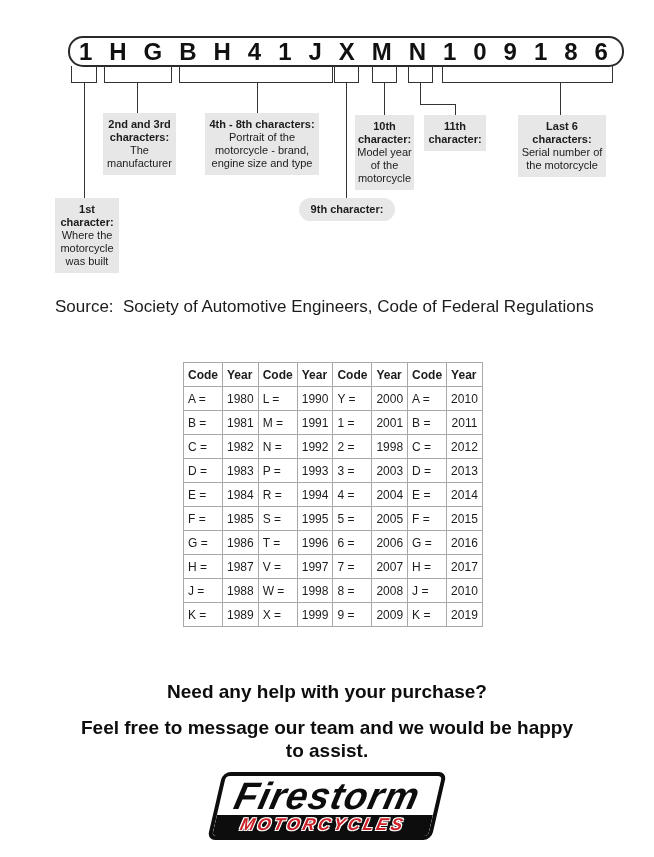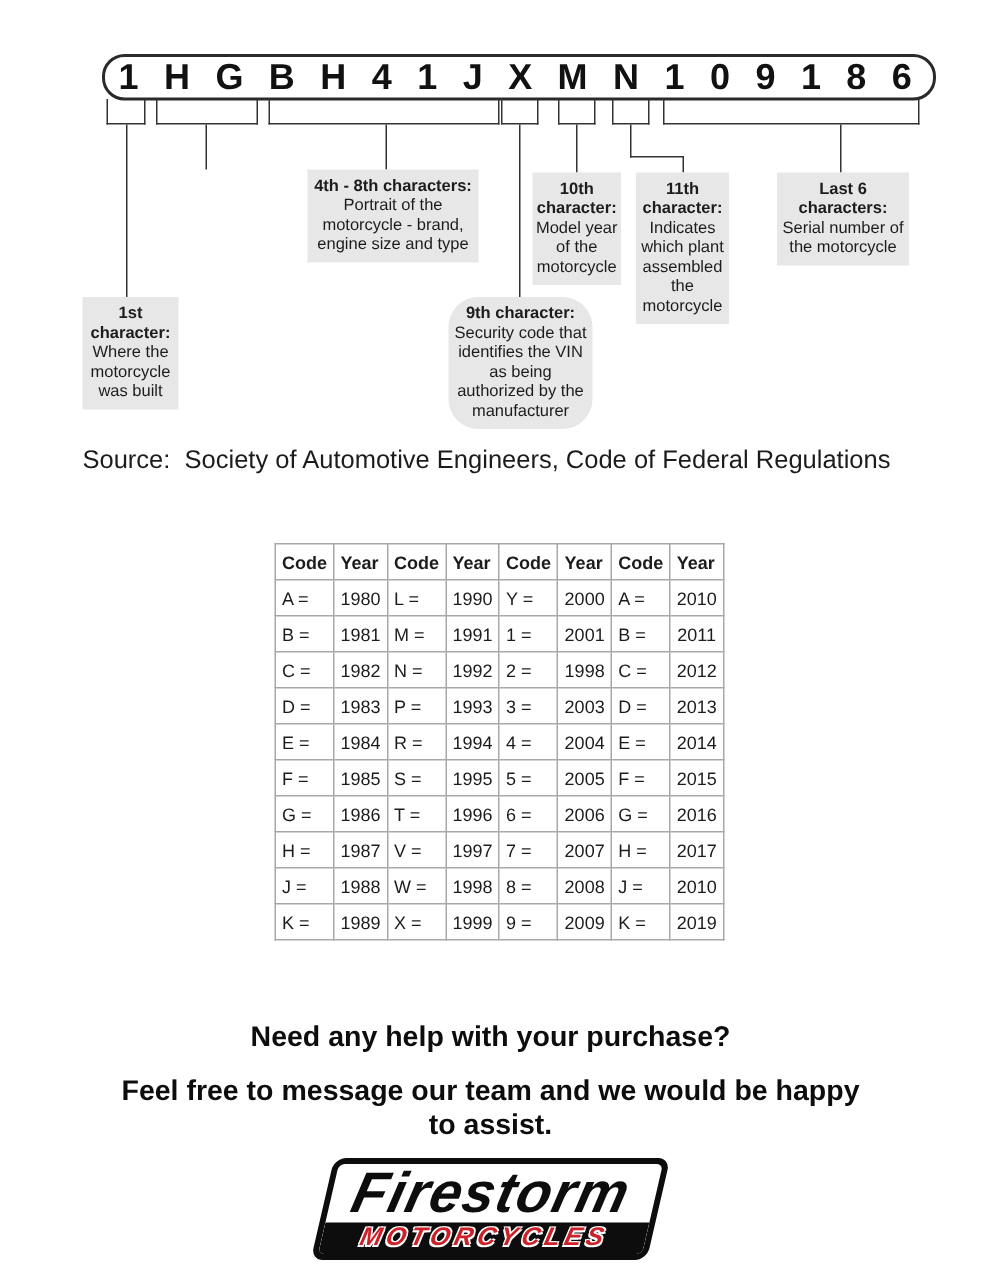--- a/index.html
+++ b/index.html
@@ -171,43 +171,45 @@
   <div class="vline" style="left:84px;top:83px;height:115px;"></div>
   <div class="vline" style="left:137px;top:83px;height:30px;"></div>
   <div class="vline" style="left:257px;top:83px;height:30px;"></div>
   <div class="vline" style="left:346px;top:83px;height:115px;"></div>
   <div class="vline" style="left:384px;top:83px;height:32px;"></div>
   <div class="vline" style="left:420px;top:83px;height:22px;"></div>
   <div class="hline" style="left:420px;top:104px;width:36px;"></div>
   <div class="vline" style="left:455px;top:104px;height:11px;"></div>
   <div class="vline" style="left:560px;top:83px;height:32px;"></div>
 
+  <div class="callout" style="left:103px;top:113px;width:73px;">
+    <span class="t">2nd and 3rd characters:</span><br>
+    <span>The manufacturer</span>
+  </div>
   <div class="callout" style="left:205px;top:113px;width:114px;">
     <span class="t">4th - 8th characters:</span><br>
     <span>Portrait of the motorcycle - brand, engine size and type</span>
   </div>
   <div class="callout" style="left:355px;top:115px;width:59px;">
     <span class="t">10th character:</span><br>
     <span>Model year of the motorcycle</span>
   </div>
   <div class="callout" style="left:424px;top:115px;width:62px;">
     <span class="t">11th character:</span><br>
-    <span>Indicates which plant assembled the motorcycle</span>
   </div>
   <div class="callout" style="left:518px;top:115px;width:88px;">
     <span class="t">Last 6 characters:</span><br>
     <span>Serial number of the motorcycle</span>
   </div>
   <div class="callout" style="left:55px;top:198px;width:64px;">
     <span class="t">1st character:</span><br>
     <span>Where the motorcycle was built</span>
   </div>
   <div class="callout" style="left:299px;top:198px;width:96px;border-radius:20px;">
     <span class="t">9th character:</span><br>
-    <span>Security code that identifies the VIN as being authorized by the manufacturer</span>
   </div>
 
   <div class="source">Source:  Society of Automotive Engineers, Code of Federal Regulations</div>
 
   <table class="year-table">
     <thead>
         <tr>
           <th>Code</th>
           <th>Year</th>
           <th>Code</th>

